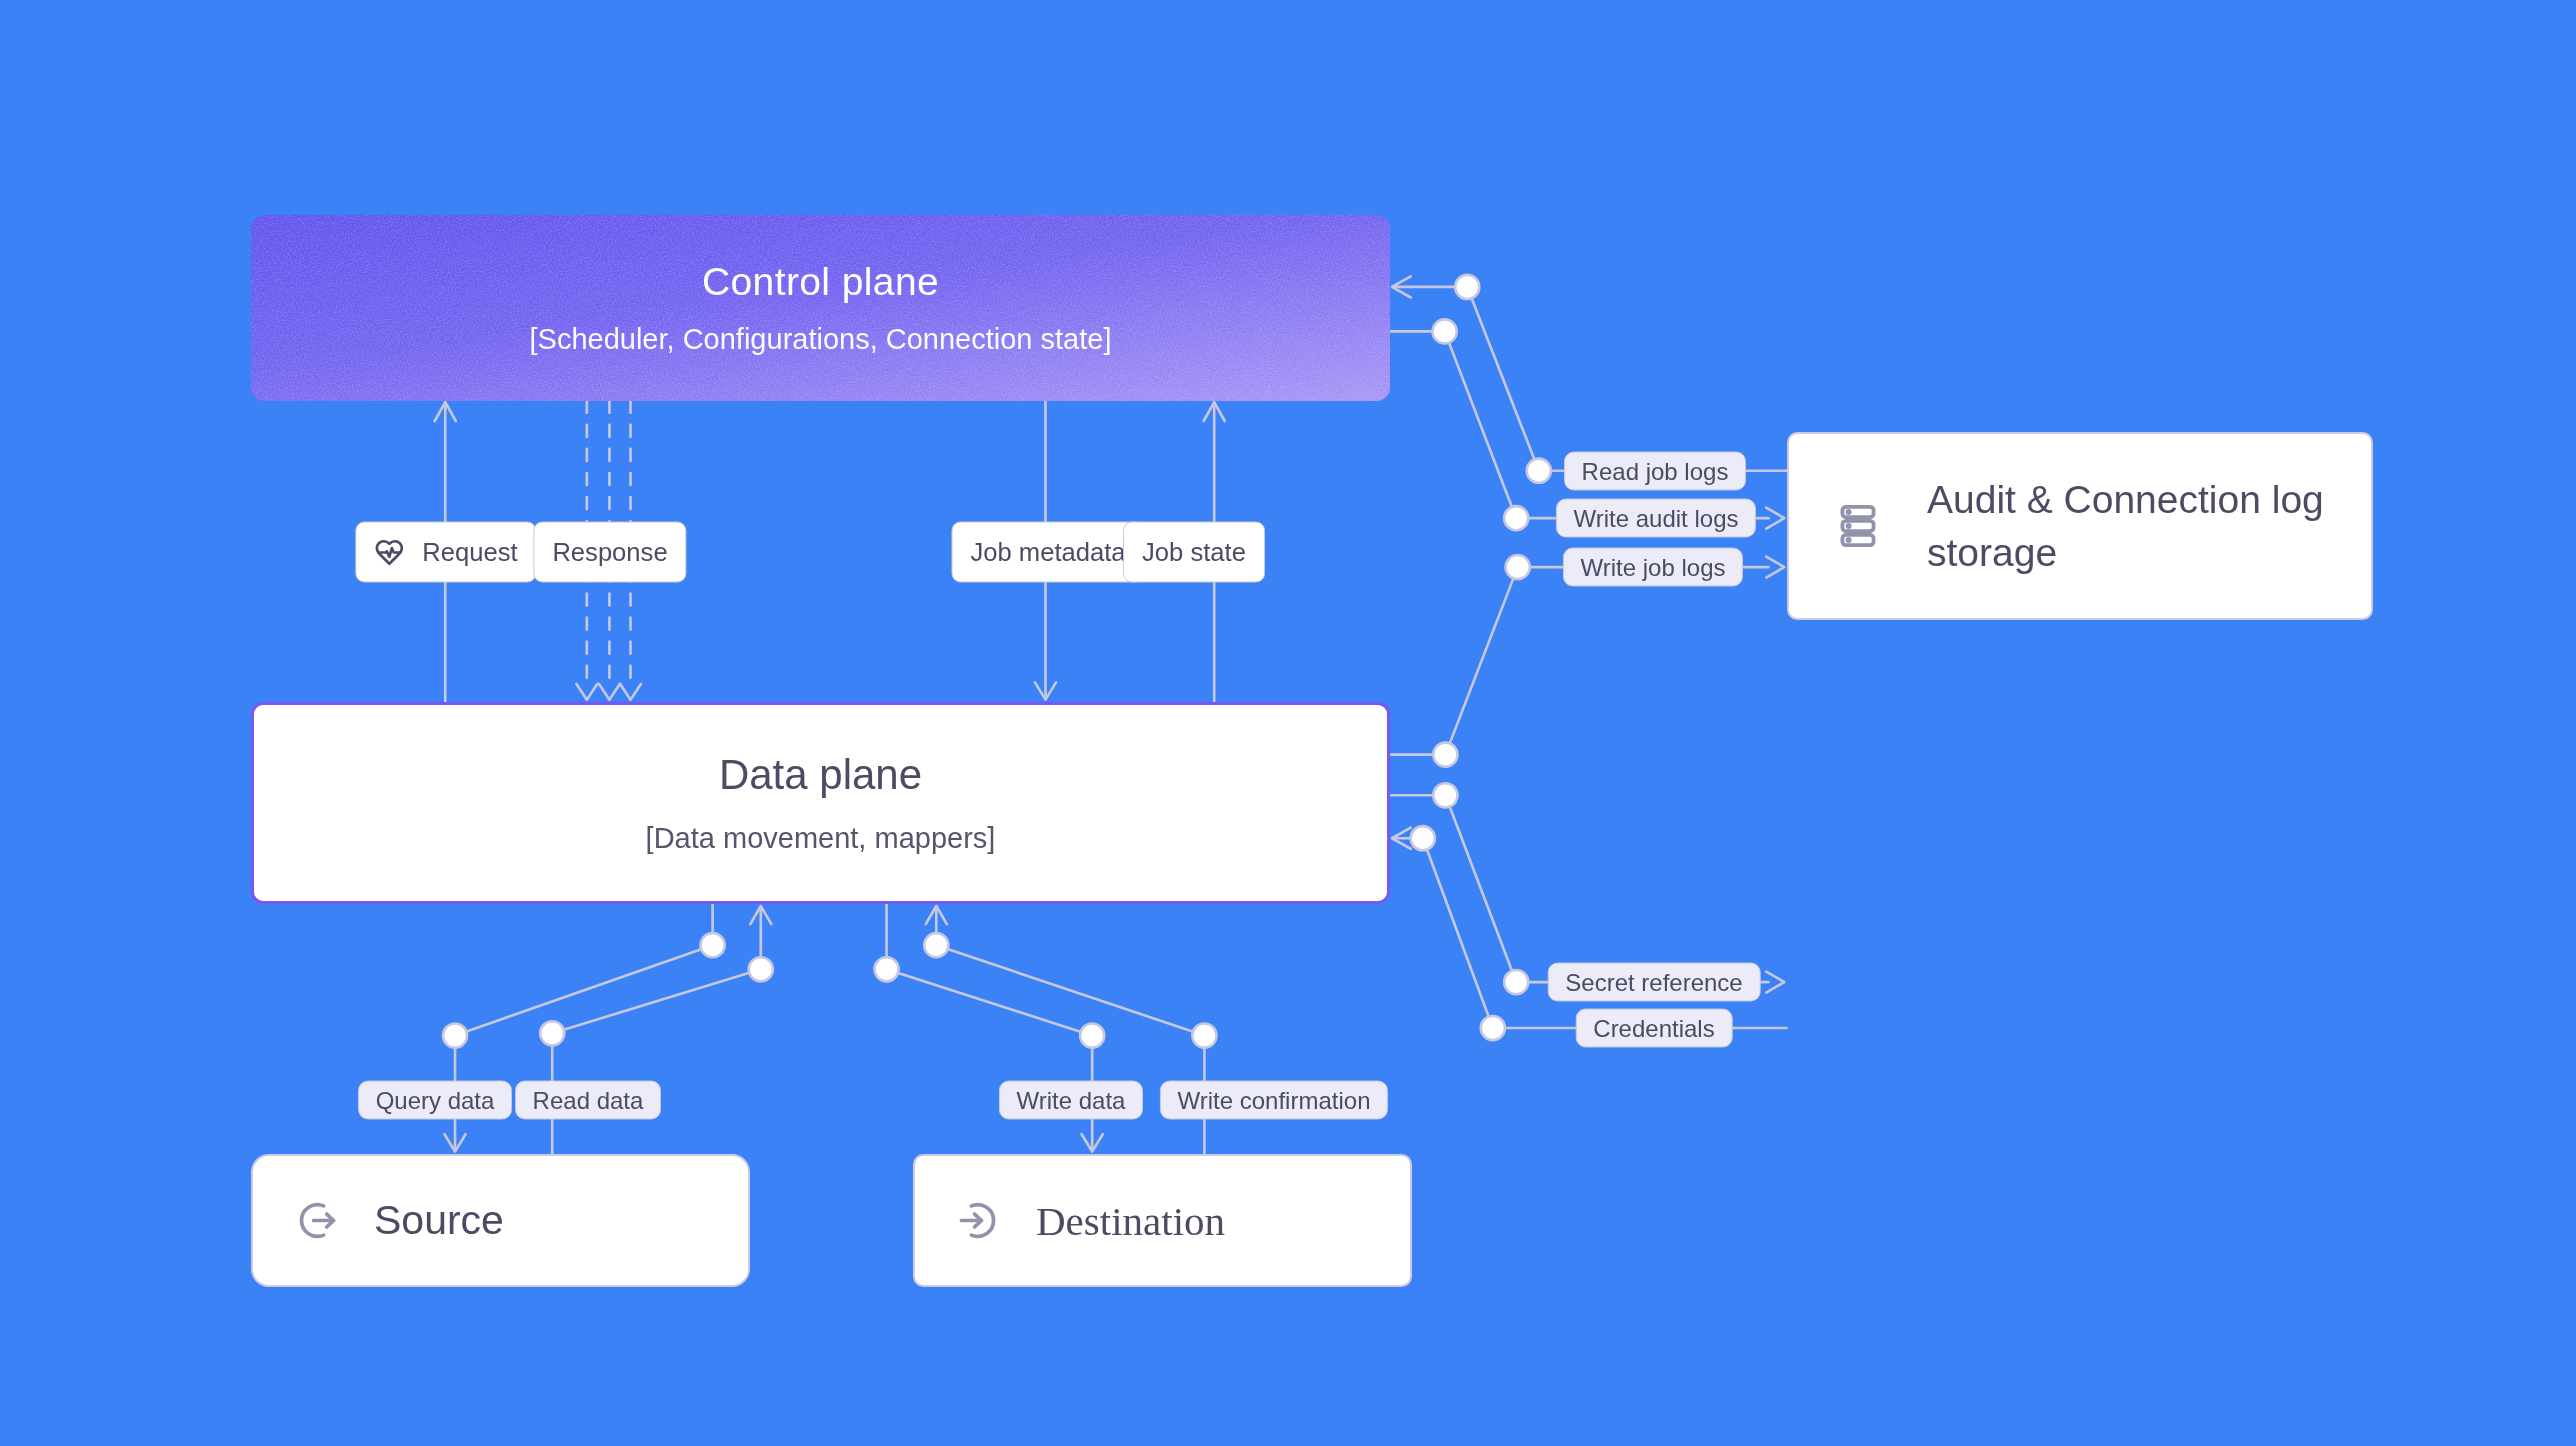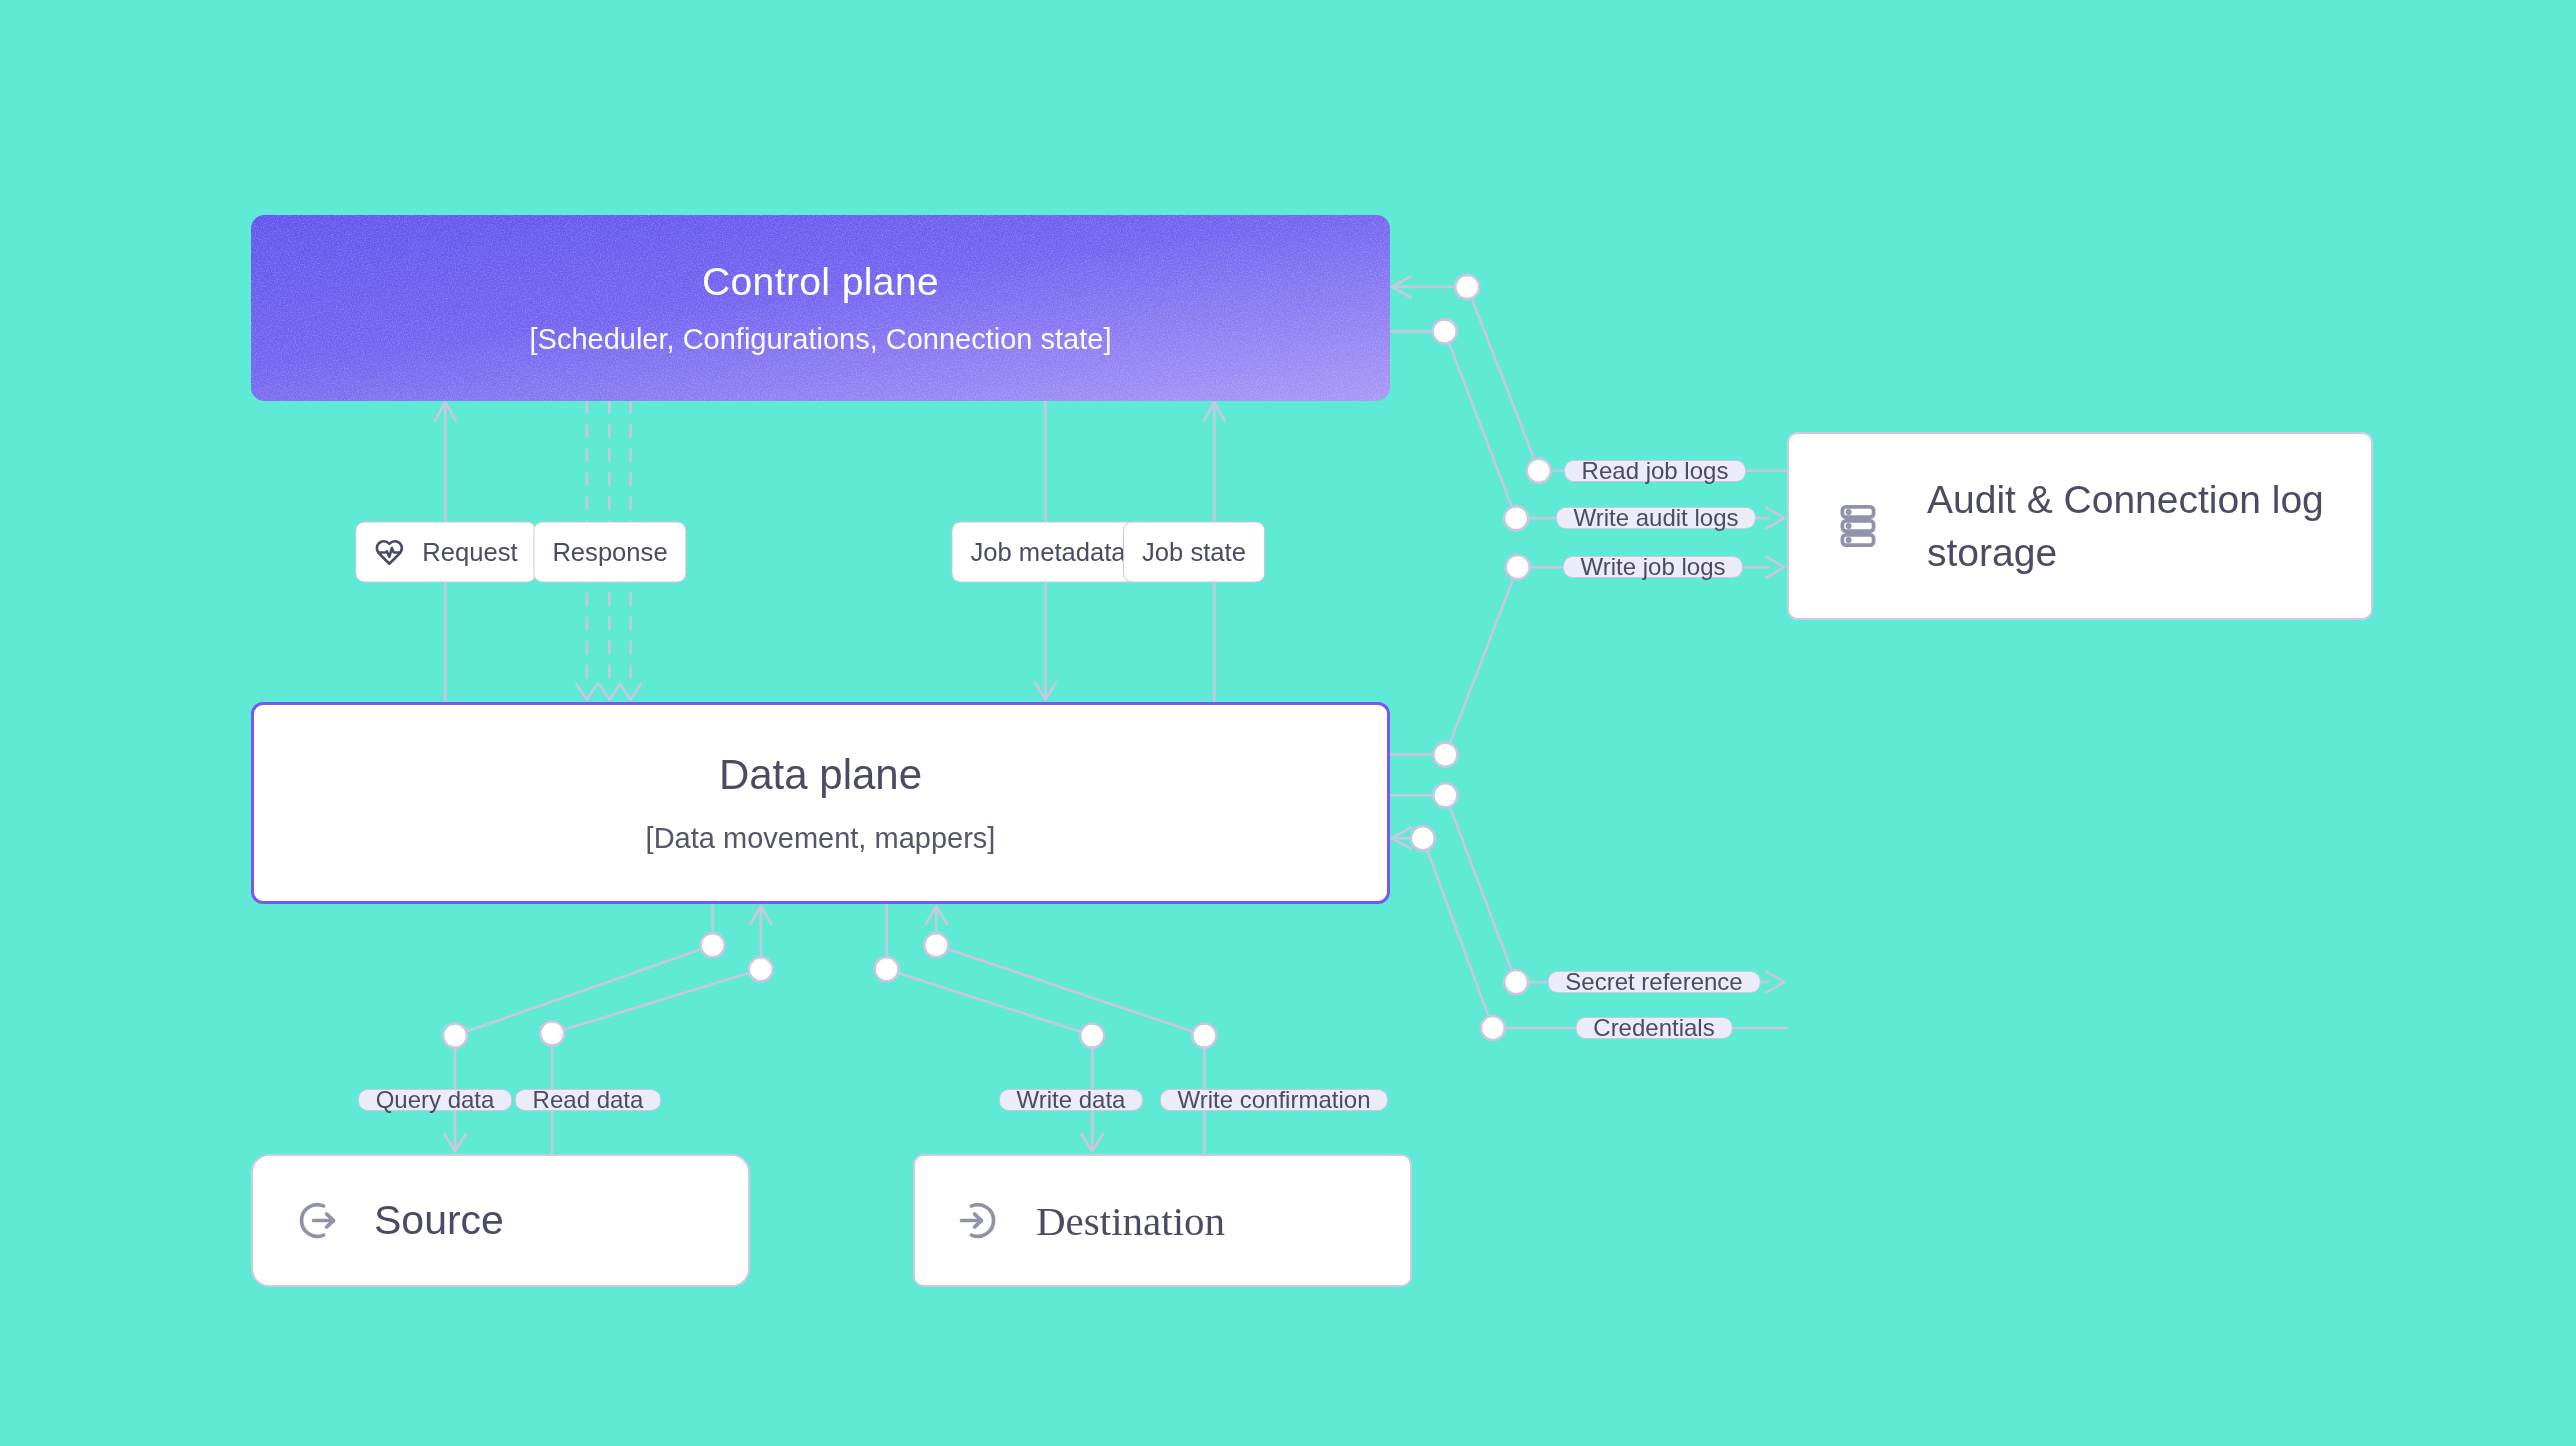--- a/index.html
+++ b/index.html
@@ -1,16 +1,16 @@
 <!DOCTYPE html>
 <html style="font-size:12px"><head>
 <meta charset="utf-8">
 <style>
   html,body{margin:0;padding:0;background:#ffffff;}
-  .canvas{position:relative;width:2576px;height:1446px;background:#5eead4;overflow:hidden;
+  .canvas{position:relative;width:2576px;height:1446px;background:#3b82f6;overflow:hidden;
           font-family:"Liberation Sans",sans-serif;color:#4b4b63;}
   svg.wires{position:absolute;left:0;top:0;width:2576px;height:1446px;z-index:1;}
   .node{position:absolute;box-sizing:border-box;background:#fff;border:2.3px solid #cbcbe2;
         border-radius:12px;z-index:2;display:flex;}
   .node.col{flex-direction:column;align-items:center;justify-content:center;}
   .node.row{flex-direction:row;align-items:center;}
   .cp{left:251px;top:215px;width:1139px;height:186px;border:none;border-radius:13.6px;
       background:linear-gradient(172deg,#6053ee 0%,#7263f0 45%,#a897f6 100%);overflow:hidden;}
   .cp .grain{position:absolute;inset:0;width:100%;height:100%;opacity:.38;}
   .cp-title{position:relative;font-size:39px;font-weight:500;color:#ffffff;letter-spacing:0.4px;}
@@ -21,21 +21,21 @@
   .leaf-title{font-size:41px;font-weight:500;color:#4b4b63;}
   .src{left:251px;top:1154px;width:499px;height:133px;padding-left:42px;gap:32px;border-radius:18px;}
   .dst{left:913px;top:1154px;width:499px;height:133px;padding-left:42px;gap:32px;border-radius:10.5px;font-family:Liberation Serif, serif;}
   .aud{left:1787px;top:432px;width:586px;height:188px;padding-left:47px;gap:47px;border-radius:10.5px;}
   .aud .leaf-title{font-size:39px;line-height:1.36;width:422px;}
   .sec{left:1787px;top:945px;width:586px;height:133px;padding-left:47px;gap:30px;border-radius:10.5px;}
   .elabel{position:absolute;z-index:3;display:flex;align-items:center;justify-content:center;
           box-sizing:border-box;transform:translate(-50%,-50%);white-space:nowrap;
           border:1.9px solid #c7c7e0;color:#4b4b63;background:#fff;}
   .elabel.white{height:61px;padding:0 18px;border-radius:9px;font-size:25.6px;gap:18px;}
-  .elabel.lav{height:22px;padding:0 16.6px;border-radius:9.8px;font-size:24px;background:#ecebf8;}
+  .elabel.lav{height:39px;padding:0 16.6px;border-radius:9.8px;font-size:24px;background:#ecebf8;}
   .ic{flex:0 0 auto;display:block;}
 </style>
 </head>
 <body>
 
 <div class="canvas">
 
   <svg class="wires" viewBox="0 0 3420 1920" fill="none" stroke="#c7c7e0" stroke-width="3.5" stroke-linecap="round" stroke-linejoin="round">
 
     <g>

